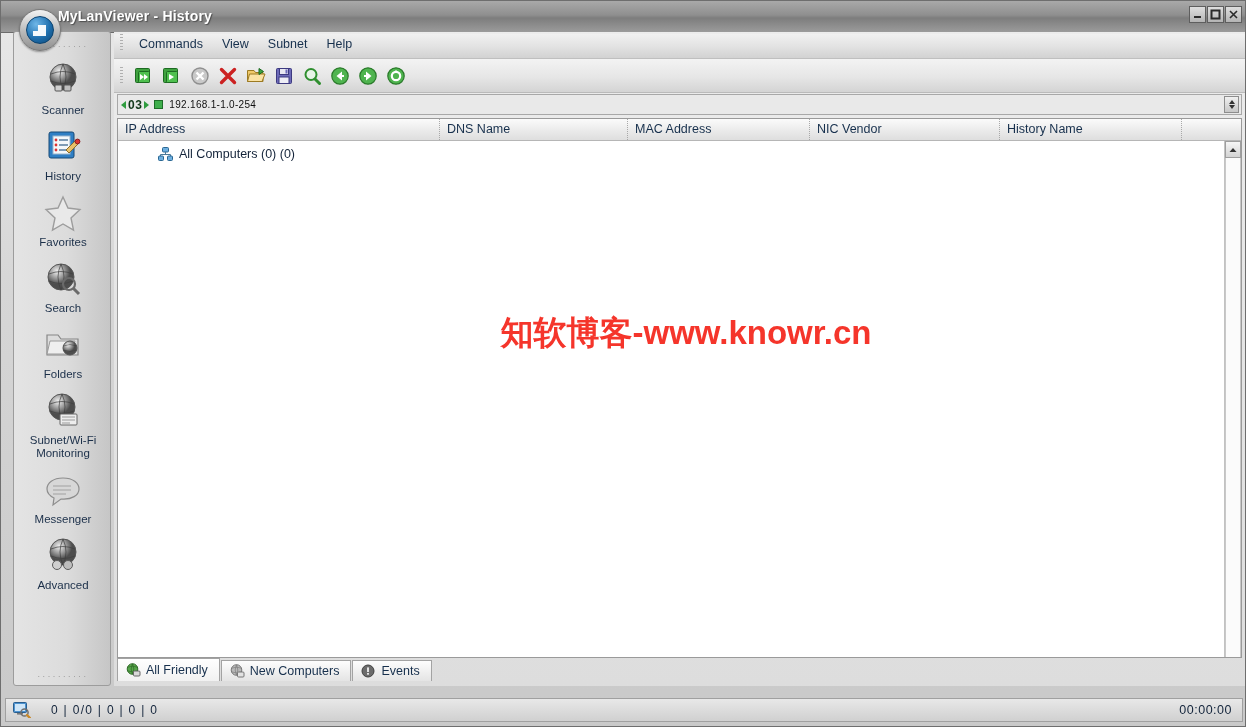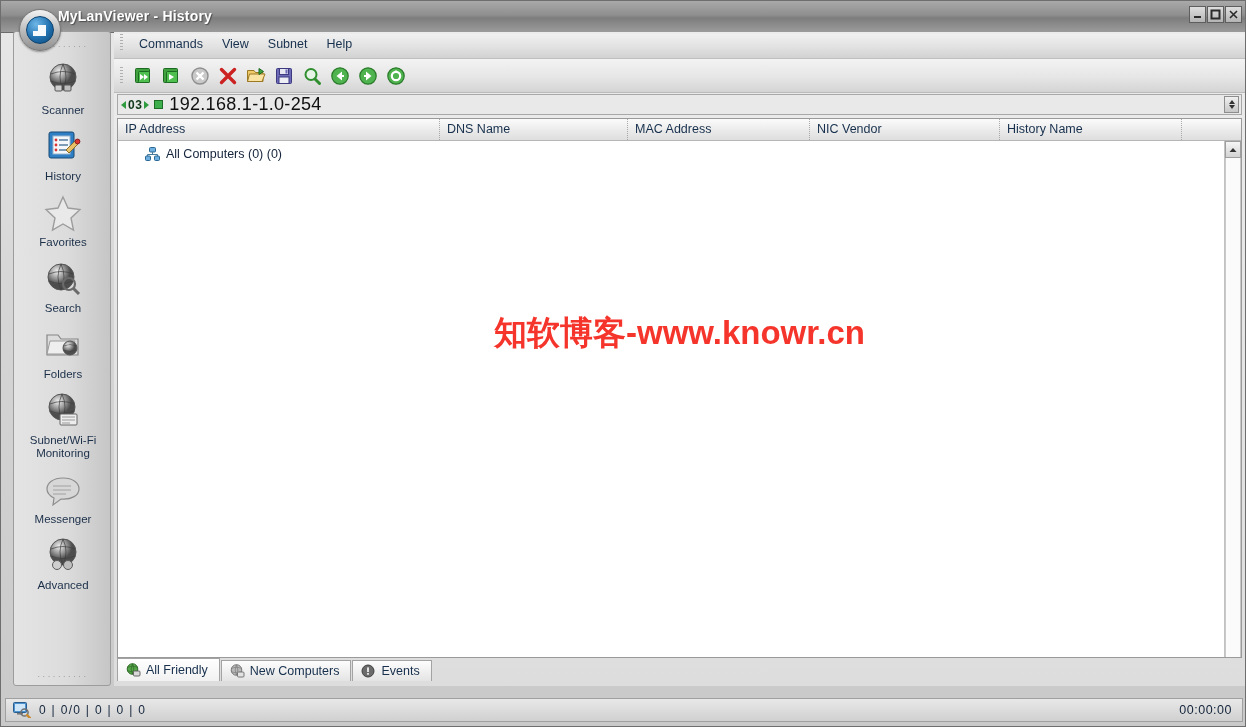--- a/index.html
+++ b/index.html
@@ -220,21 +220,21 @@
   .arrow-left { border-top: 4px solid transparent; border-bottom: 4px solid transparent; border-right: 5px solid #2f9c3f; }
   .arrow-right { border-top: 4px solid transparent; border-bottom: 4px solid transparent; border-left: 5px solid #2f9c3f; }
   .green-sq {
     width: 9px; height: 9px;
     background: #3fae4c;
     border: 1px solid #1d6d28;
     margin: 0 6px 0 5px;
     box-sizing: border-box;
   }
   .range-value {
-    font-size: 18px;
+    font-size: 10px;
     color: #101010;
     letter-spacing: .3px;
   }
   .spinner {
     position: absolute;
     right: 2px; top: 1px;
     width: 15px; height: 17px;
     background: linear-gradient(to bottom, #f0f0f0, #c7c7c7);
     border: 1px solid #8d8d8d;
     box-sizing: border-box;
@@ -270,20 +270,21 @@
     box-sizing: border-box;
     border-right: 1px dotted #a8a8a8;
     white-space: nowrap;
     overflow: hidden;
     cursor: default;
   }
   .lv-body {
     position: relative;
     height: 516px;
     background: #ffffff;
+    margin-left: 13px;
   }
   .tree-row {
     display: flex;
     align-items: center;
     padding: 6px 0 0 27px;
     font-size: 12.5px;
     color: #14243a;
     cursor: default;
   }
   .tree-row .tri { margin-right: 6px; display: inline-flex; }
@@ -358,21 +359,21 @@
     position: absolute;
     left: 4px; bottom: 4px;
     width: 1238px; height: 24px;
     background: linear-gradient(to bottom, #e8e8e8, #d0d0d0);
     border: 1px solid #a0a0a0;
     box-sizing: border-box;
     display: flex;
     align-items: center;
   }
   .sb-left {
-    display: flex; align-items: center; gap: 8px;
+    display: flex; align-items: center; gap: 20px;
     padding-left: 7px;
   }
   .sb-text {
     font-size: 12px;
     color: #13243b;
     letter-spacing: 1.3px;
     white-space: nowrap;
   }
   .sb-clock {
     position: absolute;

